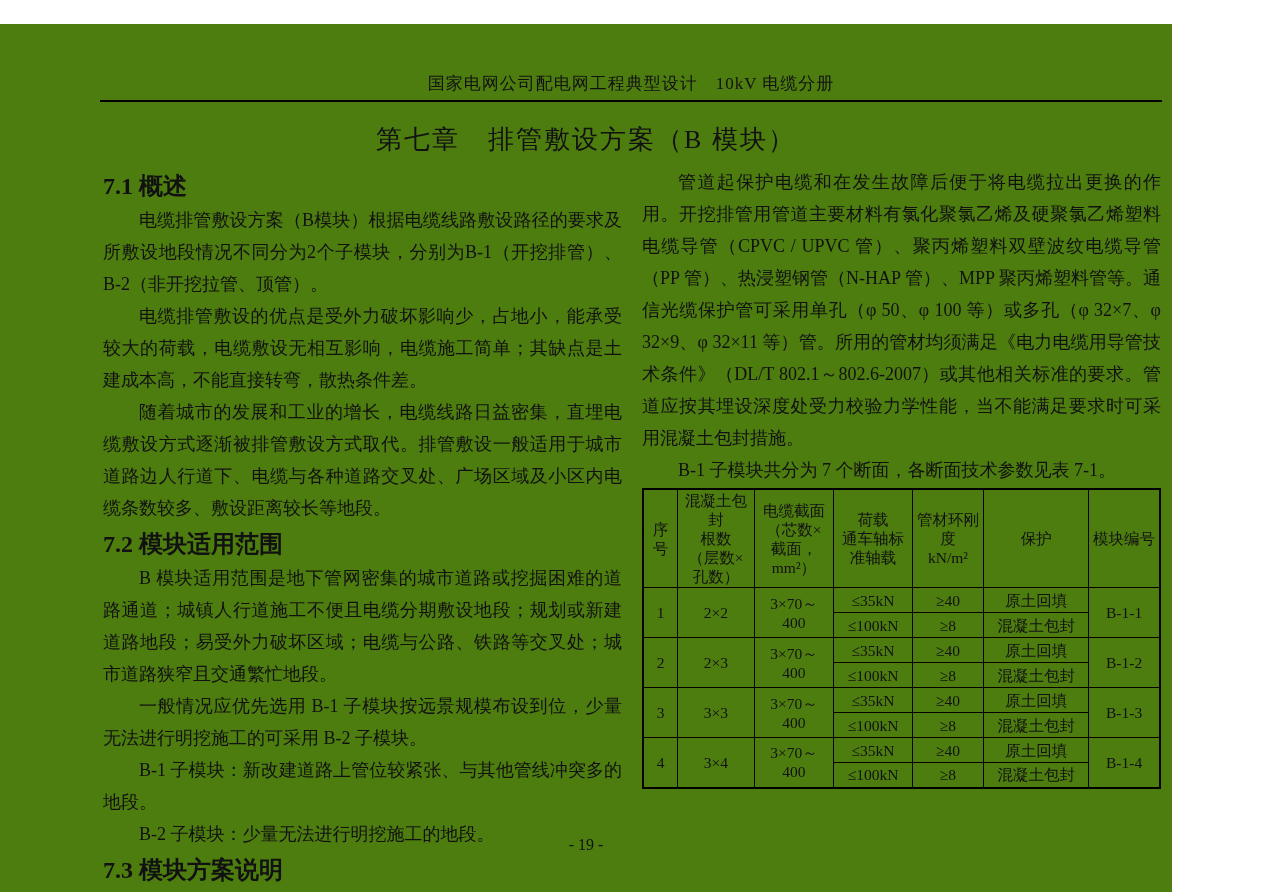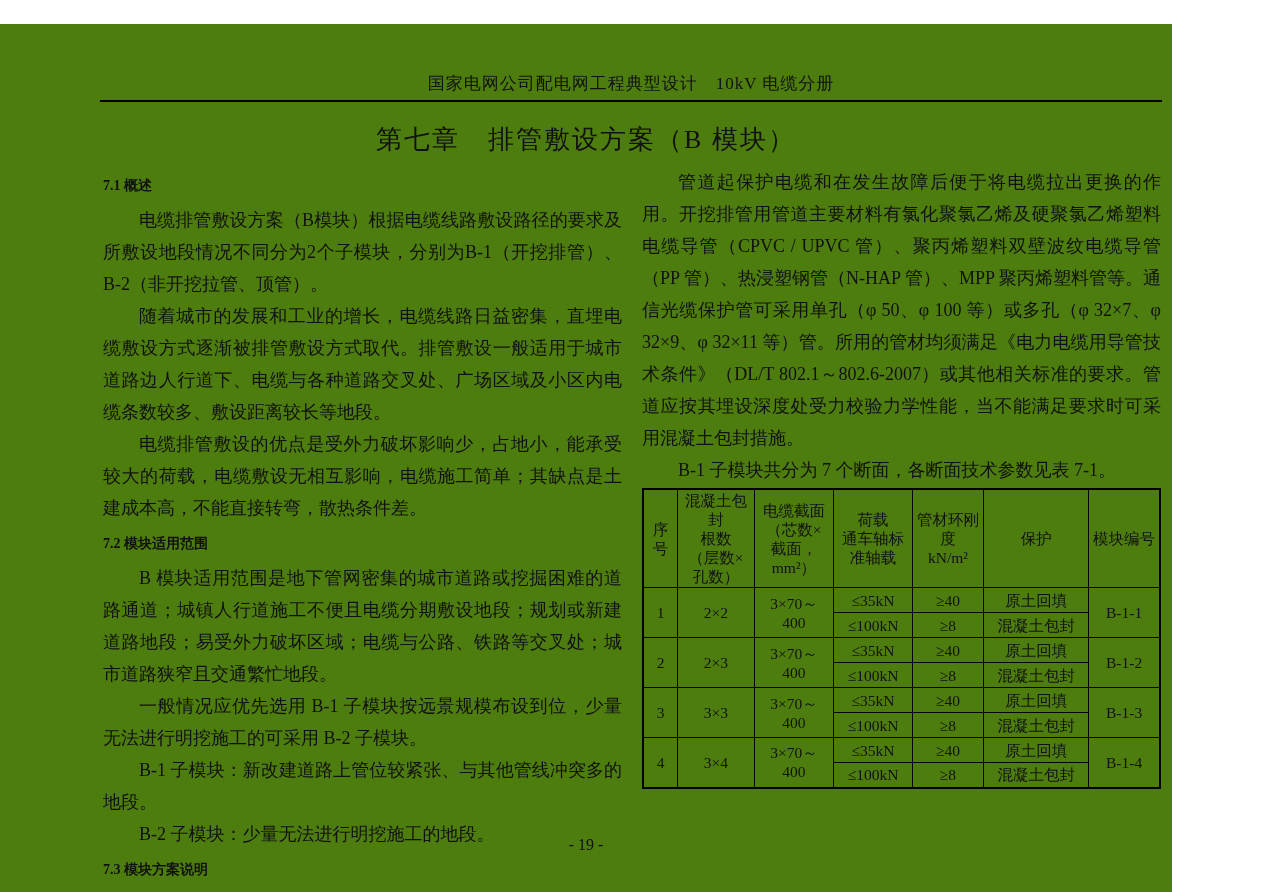--- a/index.html
+++ b/index.html
@@ -26,21 +26,21 @@
     letter-spacing: 2px; margin: 0;
   }
 
   .columns {
     position: absolute; top: 142px; left: 103px; width: 1058px;
     display: flex; justify-content: space-between;
   }
   .col { width: 519px; font-size: 18px; line-height: 32px; text-align: justify; }
   .col p { margin: 0; text-indent: 2em; }
   .col p.flush { text-indent: 0; }
-  .col h2 { font-size: 14px; line-height: 34px; margin: 3px 0 1px 0; }
+  .col h2 { font-size: 24px; line-height: 34px; margin: 3px 0 1px 0; }
 
   .table-caption { text-align: center; font-size: 15px; line-height: 22px; margin-top: 8px; text-indent: 0; }
   table.params {
     width: 100%; border-collapse: collapse; table-layout: fixed;
     margin-top: 2px; border: 2px solid #000;
   }
   .params th, .params td {
     border: 1px solid #000; font-weight: normal; font-size: 15.5px;
     text-align: center; vertical-align: middle; padding: 1px 2px; line-height: 19px;
   }
@@ -60,22 +60,22 @@
 
   <div class="running-header">国家电网公司配电网工程典型设计　10kV 电缆分册</div>
   <div class="header-rule"></div>
   <h1 class="chapter-title">第七章　排管敷设方案（B 模块）</h1>
 
   <div class="columns">
 
     <div class="col">
       <h2>7.1 概述</h2>
       <p>电缆排管敷设方案（B模块）根据电缆线路敷设路径的要求及所敷设地段情况不同分为2个子模块，分别为B-1（开挖排管）、B-2（非开挖拉管、顶管）。</p>
+      <p>电缆排管敷设的优点是受外力破坏影响少，占地小，能承受较大的荷载，电缆敷设无相互影响，电缆施工简单；其缺点是土建成本高，不能直接转弯，散热条件差。</p>
       <p>随着城市的发展和工业的增长，电缆线路日益密集，直埋电缆敷设方式逐渐被排管敷设方式取代。排管敷设一般适用于城市道路边人行道下、电缆与各种道路交叉处、广场区域及小区内电缆条数较多、敷设距离较长等地段。</p>
-      <p>电缆排管敷设的优点是受外力破坏影响少，占地小，能承受较大的荷载，电缆敷设无相互影响，电缆施工简单；其缺点是土建成本高，不能直接转弯，散热条件差。</p>
       <h2>7.2 模块适用范围</h2>
       <p>B 模块适用范围是地下管网密集的城市道路或挖掘困难的道路通道；城镇人行道施工不便且电缆分期敷设地段；规划或新建道路地段；易受外力破坏区域；电缆与公路、铁路等交叉处；城市道路狭窄且交通繁忙地段。</p>
       <p>一般情况应优先选用 B-1 子模块按远景规模布设到位，少量无法进行明挖施工的可采用 B-2 子模块。</p>
       <p>B-1 子模块：新改建道路上管位较紧张、与其他管线冲突多的地段。</p>
       <p>B-2 子模块：少量无法进行明挖施工的地段。</p>
       <h2>7.3 模块方案说明</h2>
       <p class="flush">7.3.1 B-1子模块</p>
     </div>
 
     <div class="col">

